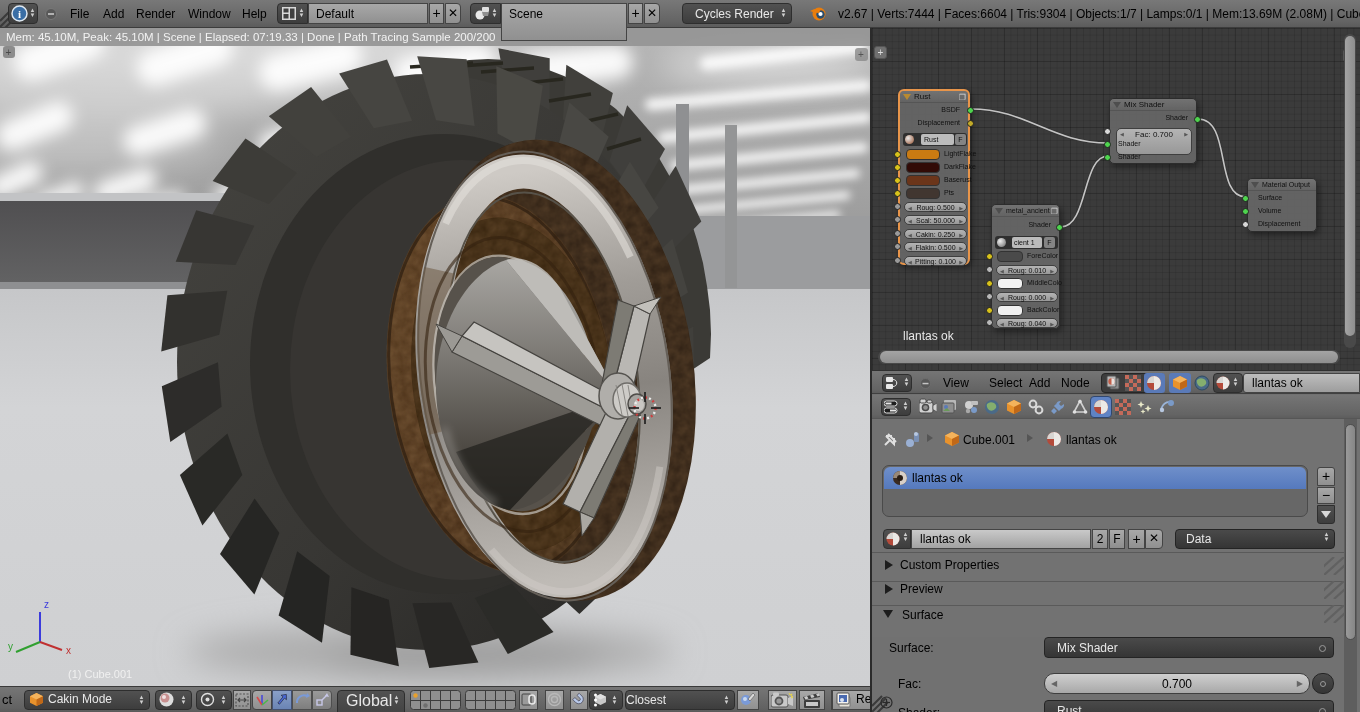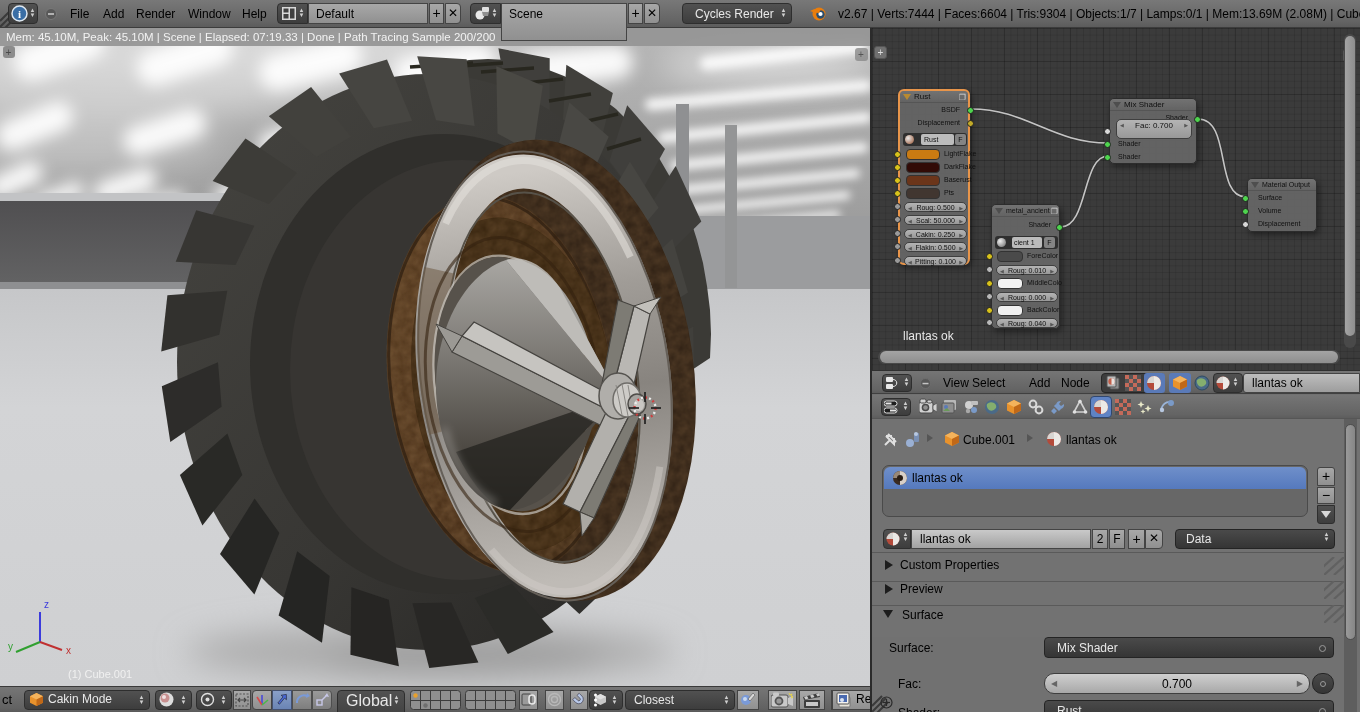--- a/index.html
+++ b/index.html
@@ -404,21 +404,21 @@
         <div class="abs" style="left:5px;top:100px;width:26px;height:11px;background:#f0f0f0;border:1px solid #333;border-radius:4px"></div>
         <div class="abs" style="left:35px;top:101px">BackColor</div>
         <div class="sock" style="left:-6px;top:102px;background:#d8c21a"></div>
         <div class="slider" style="left:4px;top:113px;width:62px;height:10px;line-height:10px;font-size:7px"><span style="position:absolute;left:3px;color:#555;font-size:5px">◀</span>Roug: 0.040<span style="position:absolute;right:3px;color:#555;font-size:5px">▶</span></div>
         <div class="sock" style="left:-6px;top:114px;background:#b8b8b8"></div>
         <div class="sock" style="left:64px;top:19px;background:#4ed44e"></div>
       </div>
       <div class="node" style="left:237px;top:70px;width:88px;height:66px">
         <div class="nhead" style="font-size:8px"><span style="position:absolute;left:3px;top:3px;width:0;height:0;border-top:6px solid #4e4e4e;border-left:4px solid transparent;border-right:4px solid transparent"></span>Mix Shader</div>
         <div class="abs" style="right:8px;top:15px">Shader</div>
-        <div class="slider" style="left:6px;top:20px;width:76px;height:20px;line-height:11px;font-size:8px"><span style="position:absolute;left:3px;color:#555;font-size:5px">◀</span>Fac: 0.700<span style="position:absolute;right:3px;color:#555;font-size:5px">▶</span></div>
+        <div class="slider" style="left:6px;top:29px;width:76px;height:27px;line-height:11px;font-size:8px"><span style="position:absolute;left:3px;color:#555;font-size:5px">◀</span>Fac: 0.700<span style="position:absolute;right:3px;color:#555;font-size:5px">▶</span></div>
         <div class="abs" style="left:8px;top:41px">Shader</div>
         <div class="abs" style="left:8px;top:54px">Shader</div>
         <div class="sock" style="left:84px;top:17px;background:#4ed44e"></div>
         <div class="sock" style="left:-6px;top:29px;background:#d8d8d8"></div>
         <div class="sock" style="left:-6px;top:42px;background:#4ed44e"></div>
         <div class="sock" style="left:-6px;top:55px;background:#4ed44e"></div>
       </div>
       <div class="node" style="left:375px;top:150px;width:70px;height:54px">
         <div class="nhead" style="font-size:7px"><span style="position:absolute;left:3px;top:3px;width:0;height:0;border-top:6px solid #4e4e4e;border-left:4px solid transparent;border-right:4px solid transparent"></span>Material Output</div>
         <div class="abs" style="left:10px;top:15px">Surface</div>
@@ -443,21 +443,21 @@
         <rect x="1" y="1" width="7" height="5" rx="1" fill="#e8e8e8"></rect>
         <rect x="1" y="8" width="7" height="5" rx="1" fill="#e8e8e8"></rect>
         <path d="M8 3.5 C13 3.5 13 10.5 8 10.5" stroke="#e8e8e8" fill="none"></path>
       </svg>
   <div class="updn" style="left:30px;top:6px;color:#cfcfcf">▲<br>▼</div>
   <svg class="abs" style="left:48px;top:7px" width="11" height="11">
         <circle cx="5.5" cy="5.5" r="5" fill="#585858" stroke="#6e6e6e"></circle>
         <rect x="2.5" y="4.8" width="6" height="1.5" fill="#c4c4c4"></rect>
       </svg>
   <div class="menu" style="left:71px;top:5px">View</div>
-  <div class="menu" style="left:100px;top:5px">Select</div>
+  <div class="menu" style="left:117px;top:5px">Select</div>
   <div class="menu" style="left:157px;top:5px">Add</div>
   <div class="menu" style="left:189px;top:5px">Node</div>
   <div class="abs" style="left:229px;top:2px;width:64px;height:20px;background:#3d3d3d;border:1px solid #262626;border-radius:4px"></div>
   <svg class="abs" style="left:232px;top:4px" width="16" height="16">
         <rect x="6" y="3" width="9" height="11" rx="1" fill="#8f8f8f" stroke="#555"></rect>
         <rect x="3" y="1" width="9" height="11" rx="1" fill="#b8b8b8" stroke="#555"></rect>
         <circle cx="7.5" cy="6.5" r="3.2" fill="#c45f4a"></circle>
         <path d="M7.5 3.3 a3.2 3.2 0 0 1 0 6.4 Z" fill="#e8e5e2"></path>
       </svg>
   <svg class="abs" style="left:253px;top:4px" width="16" height="16">
@@ -768,21 +768,21 @@
       </svg>
   <div class="darkbtn" style="left:589px;top:3px;width:34px;height:20px"></div>
   <svg class="abs" style="left:593px;top:5px" width="15" height="15">
         <path d="M7.5 2 L13 4.8 L13 10.2 L7.5 13 L2 10.2 L2 4.8 Z" fill="#c8c8c8"></path>
         <path d="M7.5 2 L13 4.8 L7.5 7.5 L2 4.8 Z" fill="#e0e0e0"></path>
         <circle cx="2.5" cy="3" r="1.5" fill="#fff"></circle>
         <circle cx="2.5" cy="8" r="1.5" fill="#fff"></circle>
         <circle cx="2.5" cy="13" r="1.5" fill="#fff"></circle>
       </svg>
   <div class="updn" style="left:610px;top:8px;color:#cfcfcf">▲<br>▼</div>
-  <div class="darkbtn" style="left:625px;top:3px;width:110px;height:20px;color:#e8e8e8;font-size:12px;line-height:19px;padding-left:8px">Closest</div>
+  <div class="darkbtn" style="left:625px;top:3px;width:110px;height:20px;color:#e8e8e8;font-size:12px;line-height:19px;">Closest</div>
   <div class="updn" style="left:722px;top:8px;color:#cfcfcf">▲<br>▼</div>
   <div class="lightfield" style="left:737px;top:3px;width:22px;height:20px"></div>
   <svg class="abs" style="left:740px;top:5px" width="16" height="15">
         <circle cx="6" cy="8" r="5" fill="#7a9ad8"></circle>
         <circle cx="5" cy="7" r="2" fill="#c8d8f0"></circle>
         <path d="M10 9 L15 3 L13 1 L8 7 Z" fill="#d8d8d8" stroke="#555" stroke-width=".6"></path>
       </svg>
   <div class="lightfield" style="left:768px;top:3px;width:29px;height:20px"></div>
   <svg class="abs" style="left:771px;top:5px" width="23" height="16">
         <rect x="0" y="3" width="17" height="12" rx="2" fill="#c9c9c9" stroke="#555"></rect>

